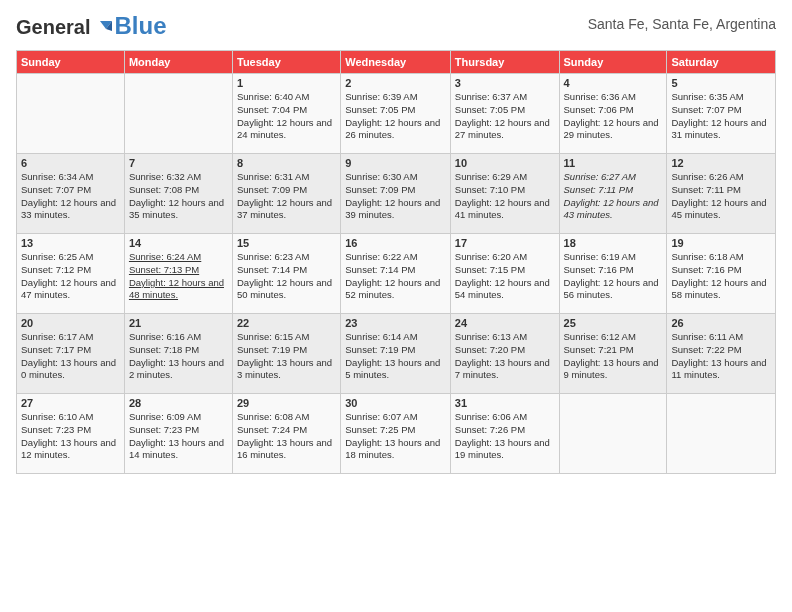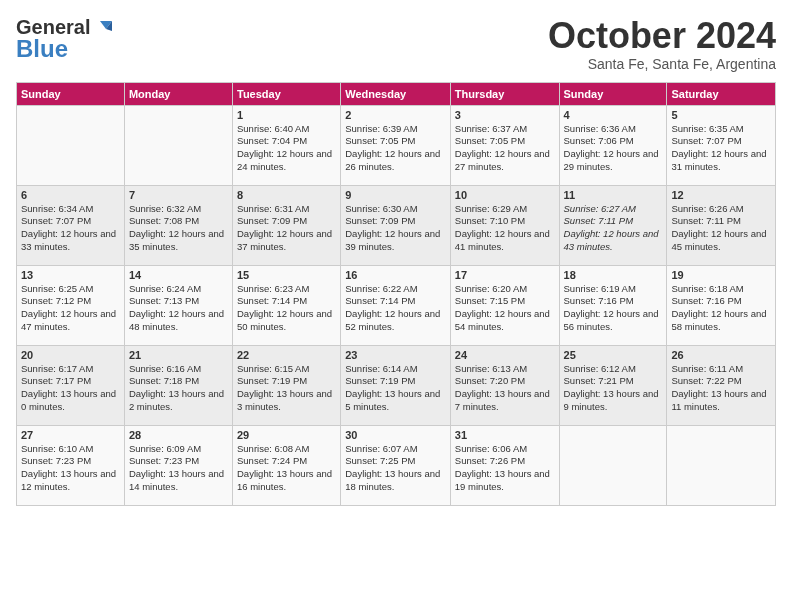--- a/index.html
+++ b/index.html
@@ -11,21 +11,21 @@
       padding: 16px;
     }
     .header-area {
       display: flex;
       justify-content: space-between;
       align-items: flex-start;
       margin-bottom: 10px;
     }
     .logo {
       display: flex;
-      flex-direction: column;
+      flex-direction: row;
       align-items: flex-start;
     }
     .title-area {
       text-align: right;
     }
     .month-title {
       font-size: 36px;
       font-weight: bold;
       color: #333;
       line-height: 1.1;
@@ -33,21 +33,21 @@
     .location-subtitle {
       font-size: 14px;
       color: #555;
     }
     .calendar-table {
       width: 100%;
       border-collapse: collapse;
       font-size: 10px;
     }
     .calendar-table thead tr th {
-      background-color: #be185d;
+      background-color: #ef4444;
       color: #fff;
       padding: 5px 4px;
       font-size: 11px;
       font-weight: bold;
       border: 1px solid #ccc;
       text-align: left;
       margin-left: 48px;
     }
     .calendar-table tbody tr td {
       vertical-align: top;
@@ -84,21 +84,20 @@
     <div style="display:flex;align-items:center;">
       <span style="font-size:20px;font-weight:bold;color:#333;">General</span>
       <svg width="22" height="22" viewBox="0 0 22 22" style="margin-left:2px;">
         <polygon points="8,4 20,4 14,12" fill="#3a7fc1"></polygon>
         <polygon points="14,12 20,4 20,14" fill="#2a5f9c"></polygon>
       </svg>
     </div>
     <span style="font-size:24px;font-weight:bold;color:#3a7fc1;margin-top:-4px;">Blue</span>
   </div>
   <div class="title-area">
-    <div class="month-title">October 2024</div>
     <div class="location-subtitle">Santa Fe, Santa Fe, Argentina</div>
   </div>
 </div>
 
 <table class="calendar-table">
   <thead>
     <tr>
     <th>Sunday</th>
         <th>Monday</th>
         <th>Tuesday</th>
@@ -148,21 +147,21 @@
 Sunset: 7:11 PM
 Daylight: 12 hours and 43 minutes.</span></td>
         <td><span class="day-number">12</span><span class="day-detail" style="white-space: pre-line;">Sunrise: 6:26 AM
 Sunset: 7:11 PM
 Daylight: 12 hours and 45 minutes.</span></td>
       </tr>
       <tr>
         <td><span class="day-number">13</span><span class="day-detail" style="white-space: pre-line;">Sunrise: 6:25 AM
 Sunset: 7:12 PM
 Daylight: 12 hours and 47 minutes.</span></td>
-        <td><span class="day-number">14</span><span class="day-detail" style="white-space: pre-line;">Sunrise: 6:24 AM
+        <td><span class="day-number">14</span><span class="day-detail" style="white-space: pre-line; text-decoration: underline;">Sunrise: 6:24 AM
 Sunset: 7:13 PM
 Daylight: 12 hours and 48 minutes.</span></td>
         <td><span class="day-number">15</span><span class="day-detail" style="white-space: pre-line;">Sunrise: 6:23 AM
 Sunset: 7:14 PM
 Daylight: 12 hours and 50 minutes.</span></td>
         <td><span class="day-number">16</span><span class="day-detail" style="white-space: pre-line;">Sunrise: 6:22 AM
 Sunset: 7:14 PM
 Daylight: 12 hours and 52 minutes.</span></td>
         <td><span class="day-number">17</span><span class="day-detail" style="white-space: pre-line;">Sunrise: 6:20 AM
 Sunset: 7:15 PM

